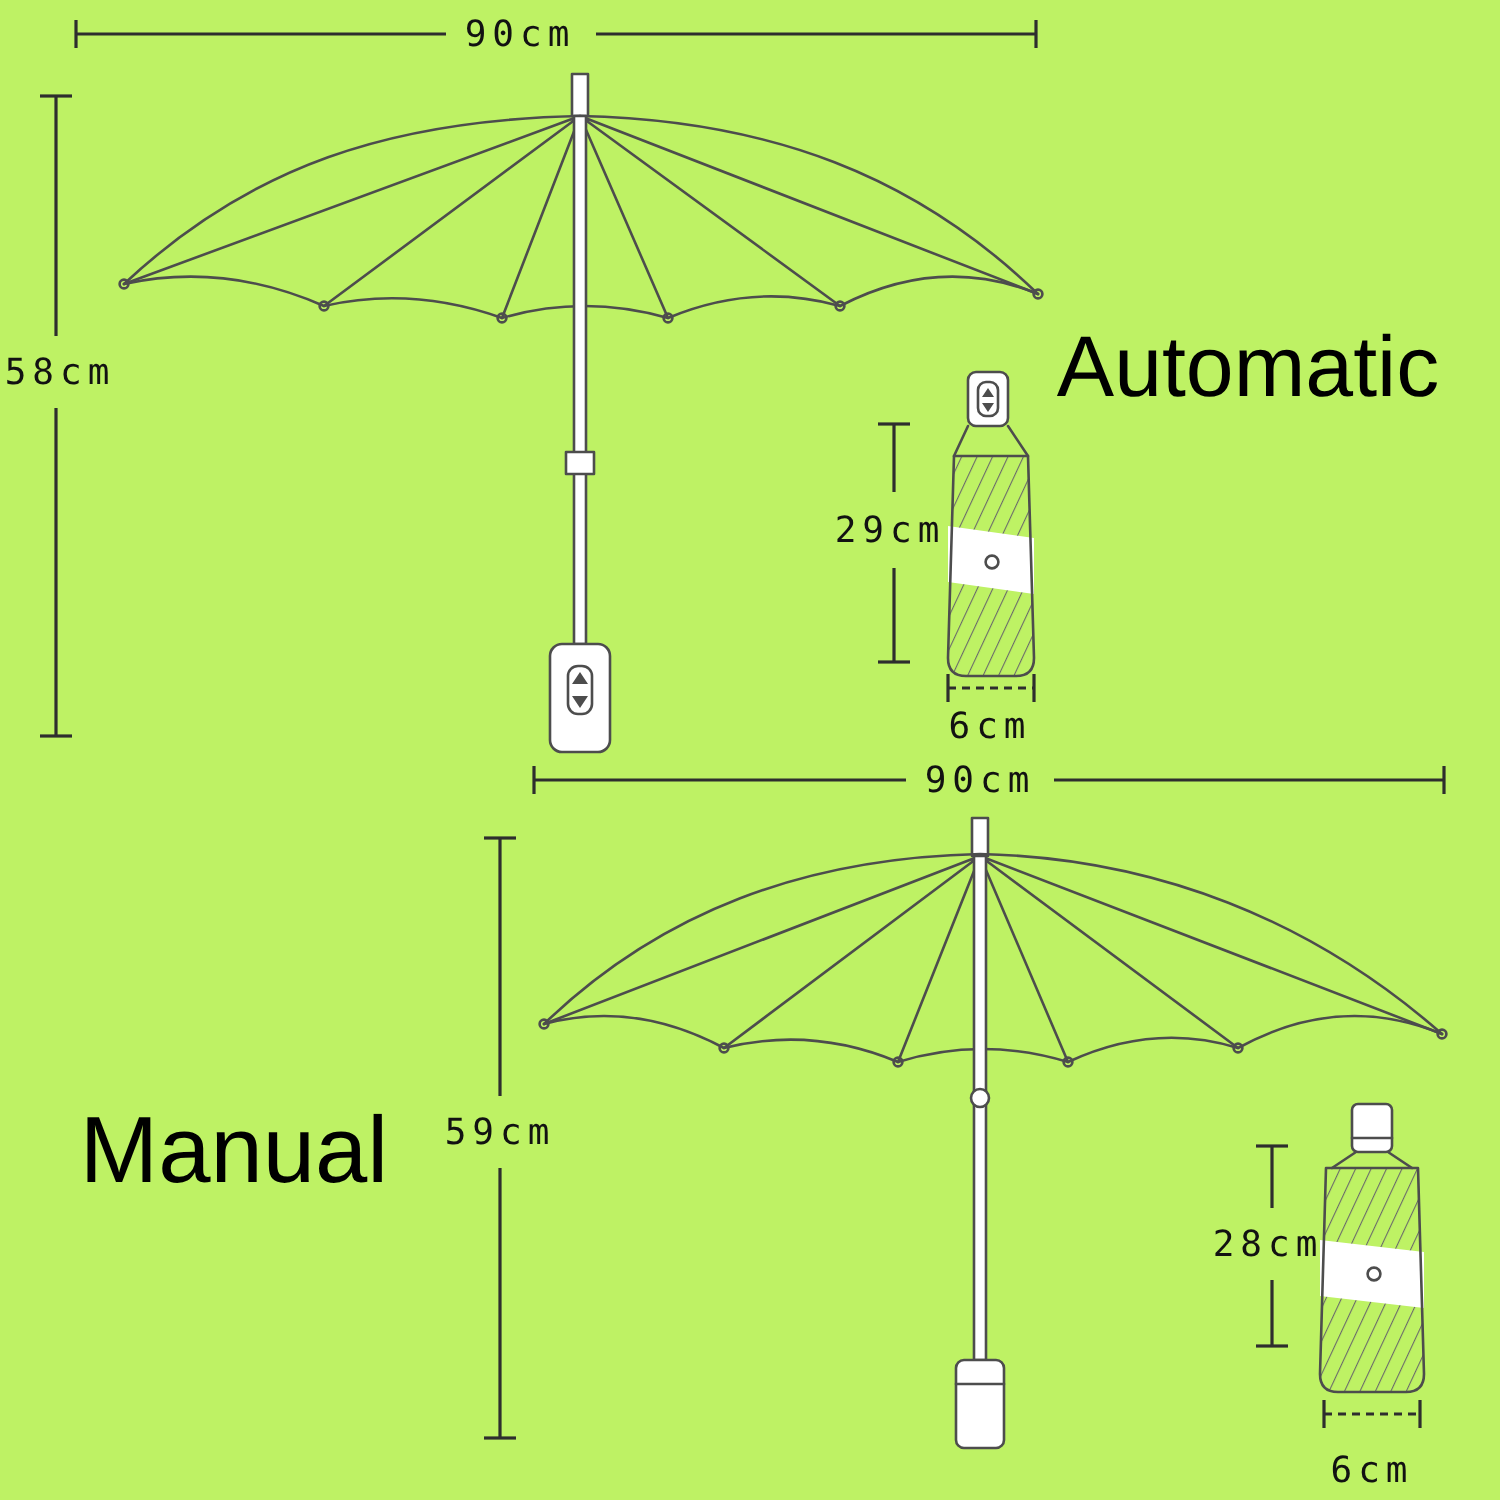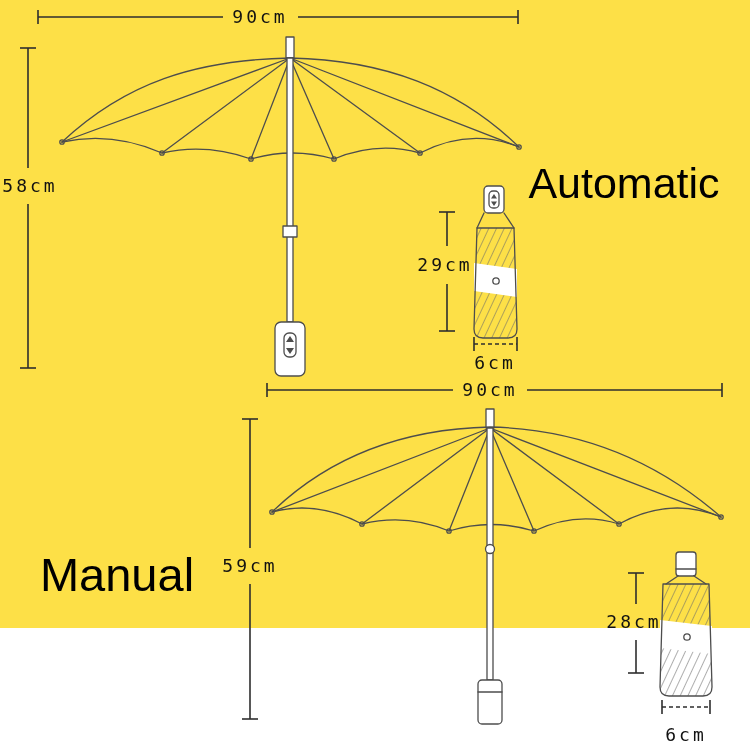--- a/index.html
+++ b/index.html
@@ -1,16 +1,16 @@
 <!DOCTYPE html>
 <html><head>
 <meta charset="utf-8">
 <style>
   html,body{margin:0;padding:0;background:#ffffff;width:750px;height:750px;overflow:hidden;}
-  .diagram{width:750px;height:628px;position:relative;background:#fde047;}
+  .diagram{width:750px;height:750px;position:relative;background:#bef264;}
   svg{display:block;}
   .dim line{stroke:#2e2e2e;stroke-width:1.6;}
   .dim .dash{stroke-dasharray:4 3;}
   .dim text{font-family:"DejaVu Sans Mono","Liberation Mono",monospace;font-size:18px;letter-spacing:3px;fill:#121212;}
   .art{stroke:#4d4d4d;stroke-width:1.3;fill:none;stroke-linecap:round;stroke-linejoin:round;}
   .artfill{stroke:#4d4d4d;stroke-width:1.3;fill:#ffffff;stroke-linejoin:round;}
   .solid{fill:#4d4d4d;stroke:none;}
   .big-label{font-family:"Liberation Sans","DejaVu Sans",sans-serif;fill:#000000;}
 </style>
 </head>

